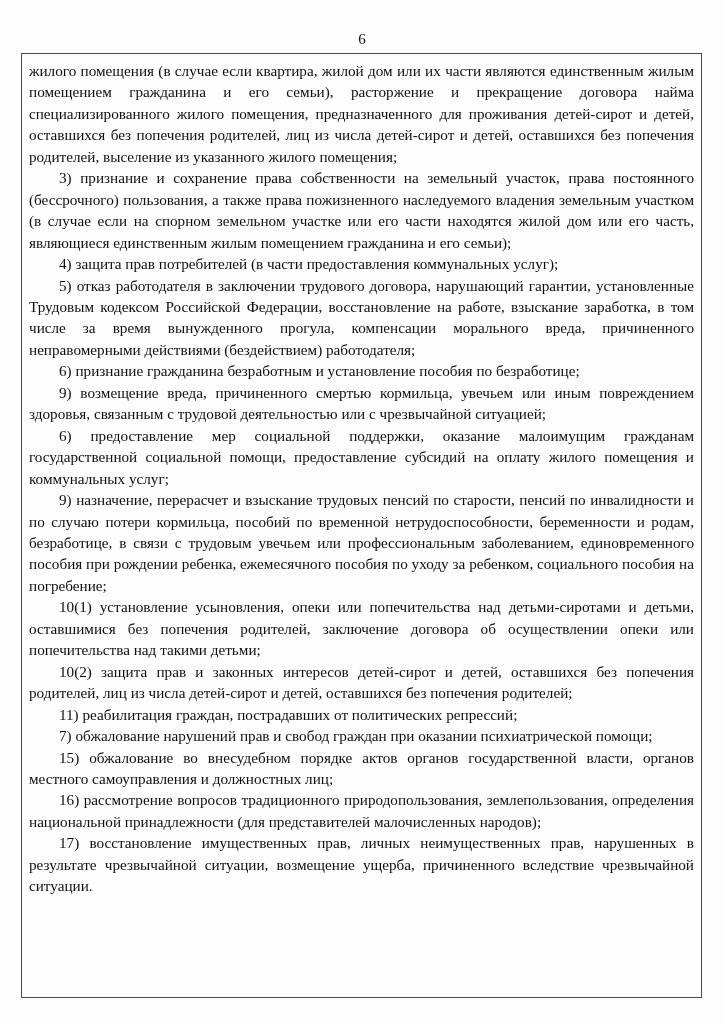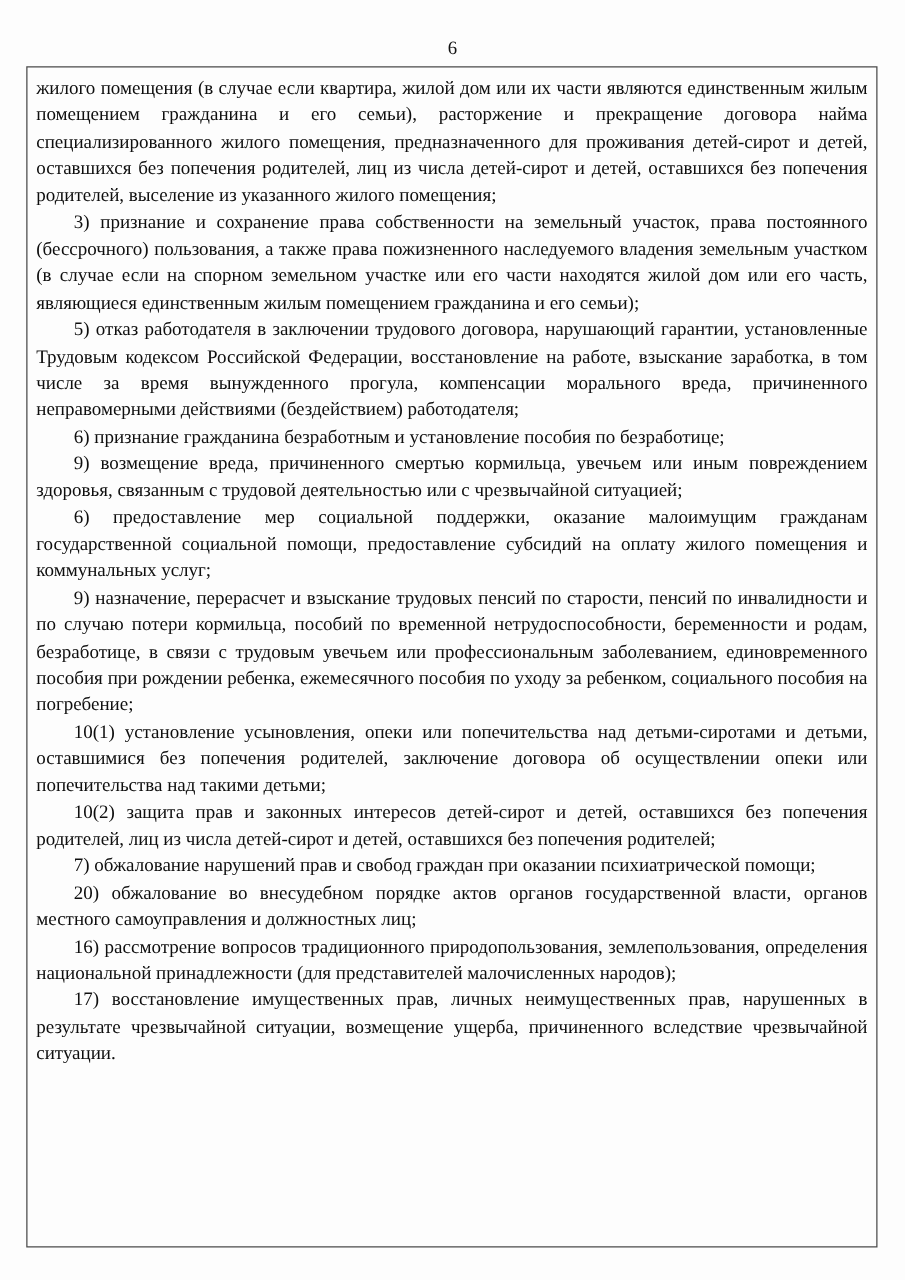--- a/index.html
+++ b/index.html
@@ -89,27 +89,29 @@
 <body>
 
 <div class="page">
 
   <div class="page-header">6</div>
 
   <div class="text-frame">
     <div class="body-text">
         <p>жилого помещения (в случае если квартира, жилой дом или их части являются единственным жилым помещением гражданина и его семьи), расторжение и прекращение договора найма специализированного жилого помещения, предназначенного для проживания детей-сирот и детей, оставшихся без попечения родителей, лиц из числа детей-сирот и детей, оставшихся без попечения родителей, выселение из указанного жилого помещения;</p>
         <p class="indent">3) признание и сохранение права собственности на земельный участок, права постоянного (бессрочного) пользования, а также права пожизненного наследуемого владения земельным участком (в случае если на спорном земельном участке или его части находятся жилой дом или его часть, являющиеся единственным жилым помещением гражданина и его семьи);</p>
+        <p class="indent">4) защита прав потребителей (в части предоставления коммунальных услуг);</p>
         <p class="indent">5) отказ работодателя в заключении трудового договора, нарушающий гарантии, установленные Трудовым кодексом Российской Федерации, восстановление на работе, взыскание заработка, в том числе за время вынужденного прогула, компенсации морального вреда, причиненного неправомерными действиями (бездействием) работодателя;</p>
         <p class="indent">6) признание гражданина безработным и установление пособия по безработице;</p>
         <p class="indent">9) возмещение вреда, причиненного смертью кормильца, увечьем или иным повреждением здоровья, связанным с трудовой деятельностью или с чрезвычайной ситуацией;</p>
         <p class="indent">6) предоставление мер социальной поддержки, оказание малоимущим гражданам государственной социальной помощи, предоставление субсидий на оплату жилого помещения и коммунальных услуг;</p>
         <p class="indent">9) назначение, перерасчет и взыскание трудовых пенсий по старости, пенсий по инвалидности и по случаю потери кормильца, пособий по временной нетрудоспособности, беременности и родам, безработице, в связи с трудовым увечьем или профессиональным заболеванием, единовременного пособия при рождении ребенка, ежемесячного пособия по уходу за ребенком, социального пособия на погребение;</p>
         <p class="indent">10(1) установление усыновления, опеки или попечительства над детьми-сиротами и детьми, оставшимися без попечения родителей, заключение договора об осуществлении опеки или попечительства над такими детьми;</p>
         <p class="indent">10(2) защита прав и законных интересов детей-сирот и детей, оставшихся без попечения родителей, лиц из числа детей-сирот и детей, оставшихся без попечения родителей;</p>
+        <p class="indent">11) реабилитация граждан, пострадавших от политических репрессий;</p>
         <p class="indent">7) обжалование нарушений прав и свобод граждан при оказании психиатрической помощи;</p>
-        <p class="indent">20) обжалование во внесудебном порядке актов органов государственной власти, органов местного самоуправления и должностных лиц;</p>
+        <p class="indent">15) обжалование во внесудебном порядке актов органов государственной власти, органов местного самоуправления и должностных лиц;</p>
         <p class="indent">16) рассмотрение вопросов традиционного природопользования, землепользования, определения национальной принадлежности (для представителей малочисленных народов);</p>
         <p class="indent">17) восстановление имущественных прав, личных неимущественных прав, нарушенных в результате чрезвычайной ситуации, возмещение ущерба, причиненного вследствие чрезвычайной ситуации.</p>
       </div>
   </div>
 
 </div>
 
 </body></html>

